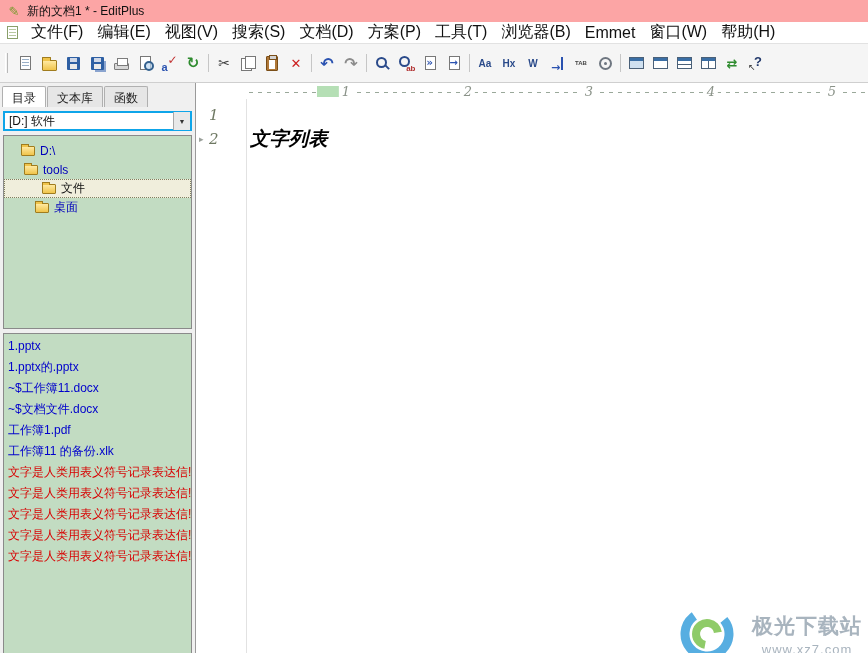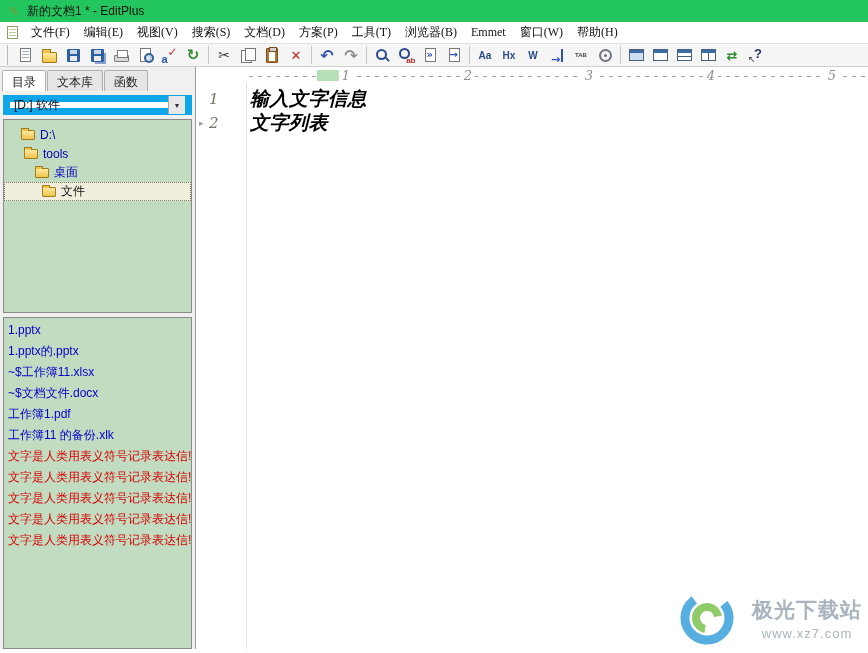--- a/index.html
+++ b/index.html
@@ -1,33 +1,33 @@
 <!DOCTYPE html>
 <html><head>
 <meta charset="utf-8">
 <style>
   * { box-sizing: border-box; margin: 0; padding: 0; }
   html,body { width:868px; height:653px; overflow:hidden; background:#fff;
               font-family:"Liberation Sans",sans-serif; }
 
   
-  .titlebar { height:22px; background:#22c55e; display:flex; align-items:center;
+  .titlebar { height:22px; background:#fca5a5; display:flex; align-items:center;
               padding-left:7px; gap:6px; font-size:12px; color:#111; }
   .app-icon { width:14px; height:14px; display:inline-flex; align-items:center; justify-content:center; }
   .app-icon::before { content:'✎'; color:#7a9a2e; font-size:13px; }
 
   
   .menubar { height:21px; background:#fff; display:flex; align-items:center;
-             font-size:12px; color:#111; padding-left:5px;font-family:Liberation Serif, serif; }
+             font-size:16px; color:#111; padding-left:5px; }
   .menu-docicon { width:11px; height:13px; background:#fff; border:1px solid #8aa06a; margin:0 6px 0 2px; position:relative; }
   .menu-docicon::before { content:''; position:absolute; left:1px; top:2px; right:1px; height:1px; background:#b8c8a0; box-shadow:0 3px 0 #b8c8a0, 0 6px 0 #b8c8a0; }
   .menu-item { padding:3px 7px; cursor:default; }
 
   
-  .toolbar { height:24px; background:#f5f5f5; border-top:1px solid #e2e2e2; border-bottom:1px solid #cfcfcf;
+  .toolbar { height:40px; background:#f5f5f5; border-top:1px solid #e2e2e2; border-bottom:1px solid #cfcfcf;
              display:flex; align-items:center; padding-left:2px; }
   .grip { width:3px; height:20px; border-left:1px solid #fff; border-right:1px solid #b8b8b8; margin:0 5px 0 3px; }
   .tbtn { width:24px; height:22px; display:flex; align-items:center; justify-content:center; position:relative; }
   .tsep { width:1px; height:18px; background:#c6c6c6; margin:0 3px; }
   .ic { position:relative; display:inline-block; }
 
   .ic-page { width:11px; height:14px; background:#fff; border:1px solid #787878; }
   .ic-page::before { content:''; position:absolute; left:1px; top:2px; right:1px; height:1px; background:#9ab0c8; box-shadow:0 3px 0 #9ab0c8, 0 6px 0 #9ab0c8; }
   .ic-folder { width:15px; height:11px; margin-top:4px; background:linear-gradient(#ffe9a0,#f0c44a); border:1px solid #a07c1e; border-radius:1px; }
   .ic-folder::before { content:''; position:absolute; top:-4px; left:-1px; width:7px; height:3px; background:#f0c44a; border:1px solid #a07c1e; border-bottom:none; border-radius:1px 1px 0 0; }
@@ -81,21 +81,21 @@
 
   
   .main { display:flex; height:582px; }
 
   
   .sidebar { width:196px; background:#f0f0f0; border-right:1px solid #9a9a9a; display:flex; flex-direction:column; }
   .tabs { display:flex; height:24px; padding:3px 0 0 2px; }
   .tab { font-size:12px; padding:3px 9px 2px 9px; border:1px solid #b0b0b0; border-bottom:none;
          background:#e6e6e6; border-radius:2px 2px 0 0; margin-right:1px; color:#222; }
   .tab.active { background:#fff; position:relative; top:0; }
-  .combo { margin:4px 3px; height:20px; background:#fff; border:7px solid #0ea5e9; display:flex; align-items:center; font-size:12px; }
+  .combo { margin:4px 3px; height:20px; background:#fff; border:2px solid #0ea5e9; display:flex; align-items:center; font-size:12px; }
   .combo-text { flex:1; padding-left:4px; color:#111; }
   .combo-btn { width:17px; height:18px; background:#e8e8e8; border-left:1px solid #a8a8a8; display:flex; align-items:center; justify-content:center; }
   .combo-btn::before { content:'▼'; font-size:7px; color:#333; }
   .treebox { margin:0 3px; height:194px; background:#c2dcc2; border:1px solid #8a8a8a; font-size:12px; padding-top:5px; overflow:hidden; }
   .tree-row { height:19px; display:flex; align-items:center; gap:5px; white-space:nowrap; }
   .tree-row .fico { width:14px; height:10px; background:linear-gradient(#ffe9a0,#f0c44a); border:1px solid #a07c1e; border-radius:1px; position:relative; flex:none; }
   .tree-row .fico::before { content:''; position:absolute; top:-3px; left:-1px; width:6px; height:2px; background:#f0c44a; border:1px solid #a07c1e; border-bottom:none; }
   .tree-label { color:#0000bb; }
   .lvl0 { padding-left:17px; } .lvl1 { padding-left:20px; } .lvl2 { padding-left:31px; } .lvl3 { padding-left:38px; }
   .tree-row.selected { background:#f0eedc; outline:1px dotted #808060; outline-offset:-1px; }
@@ -262,34 +262,34 @@
     </div>
     <div class="treebox">
       <div class="tree-row lvl0">
         <span class="fico"></span>
         <span class="tree-label">D:\</span>
       </div>
       <div class="tree-row lvl1">
         <span class="fico"></span>
         <span class="tree-label">tools</span>
       </div>
+      <div class="tree-row lvl3 selected">
+        <span class="fico"></span>
+        <span class="tree-label">文件</span>
+      </div>
       <div class="tree-row lvl2">
         <span class="fico"></span>
         <span class="tree-label">桌面</span>
-      </div>
-      <div class="tree-row lvl3 selected">
-        <span class="fico"></span>
-        <span class="tree-label">文件</span>
       </div>
     </div>
     <div class="splitter"></div>
     <div class="filelist">
       <div class="file-row blue">1.pptx</div>
       <div class="file-row blue">1.pptx的.pptx</div>
-      <div class="file-row blue">~$工作簿11.xlsx</div>
+      <div class="file-row blue">~$工作簿11.docx</div>
       <div class="file-row blue">~$文档文件.docx</div>
       <div class="file-row blue">工作簿1.pdf</div>
       <div class="file-row blue">工作簿11 的备份.xlk</div>
       <div class="file-row red">文字是人类用表义符号记录表达信!</div>
       <div class="file-row red">文字是人类用表义符号记录表达信!</div>
       <div class="file-row red">文字是人类用表义符号记录表达信!</div>
       <div class="file-row red">文字是人类用表义符号记录表达信!</div>
       <div class="file-row red">文字是人类用表义符号记录表达信!</div>
     </div>
   </div>
@@ -301,21 +301,20 @@
       <span class="rnum" style="left:150px">1</span>
       <span class="rnum" style="left:272px">2</span>
       <span class="rnum" style="left:393px">3</span>
       <span class="rnum" style="left:515px">4</span>
       <span class="rnum" style="left:636px">5</span>
     </div>
     <div class="edit-area">
       <div class="vguide"></div>
       <div class="line">
         <span class="gutter-num">1</span>
-        <span class="line-text">输入文字信息</span>
       </div>
       <div class="line">
         <span class="cursor-marker">▸</span>
         <span class="gutter-num">2</span>
         <span class="line-text">文字列表</span>
       </div>
     </div>
     <div class="watermark">
       <svg width="54" height="54" viewBox="0 0 54 54">
         <circle cx="27" cy="27" r="22" fill="none" stroke="#3aa0dc" stroke-width="9" stroke-dasharray="105 35" transform="rotate(-40 27 27)"></circle>

